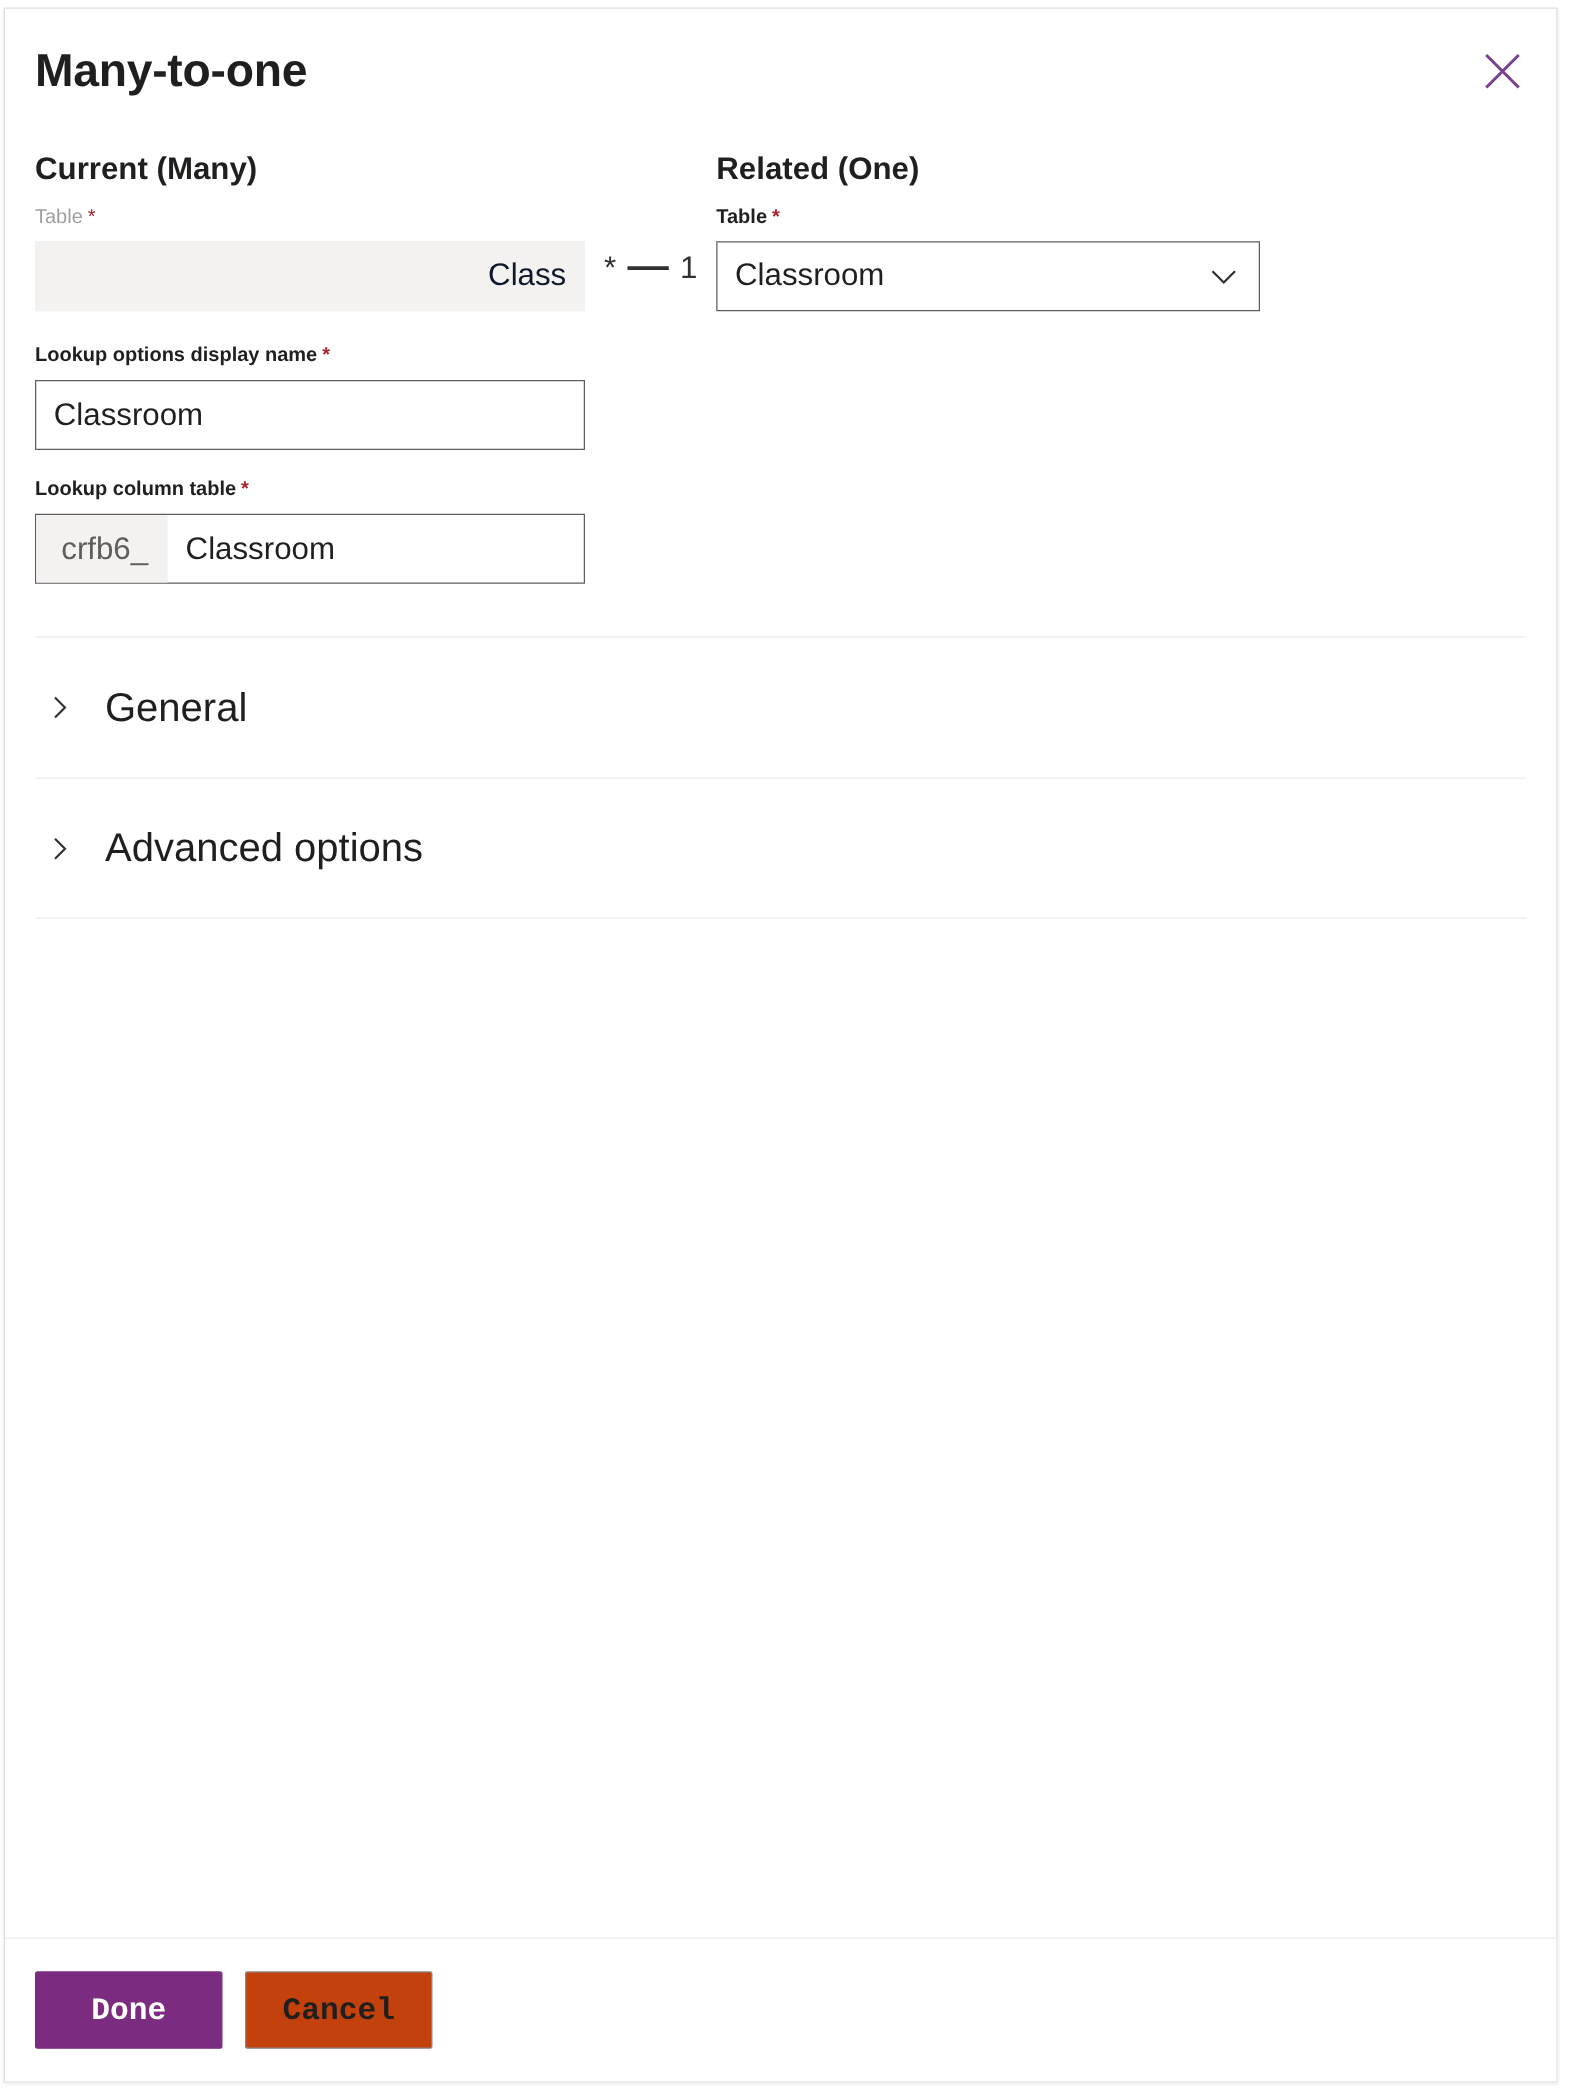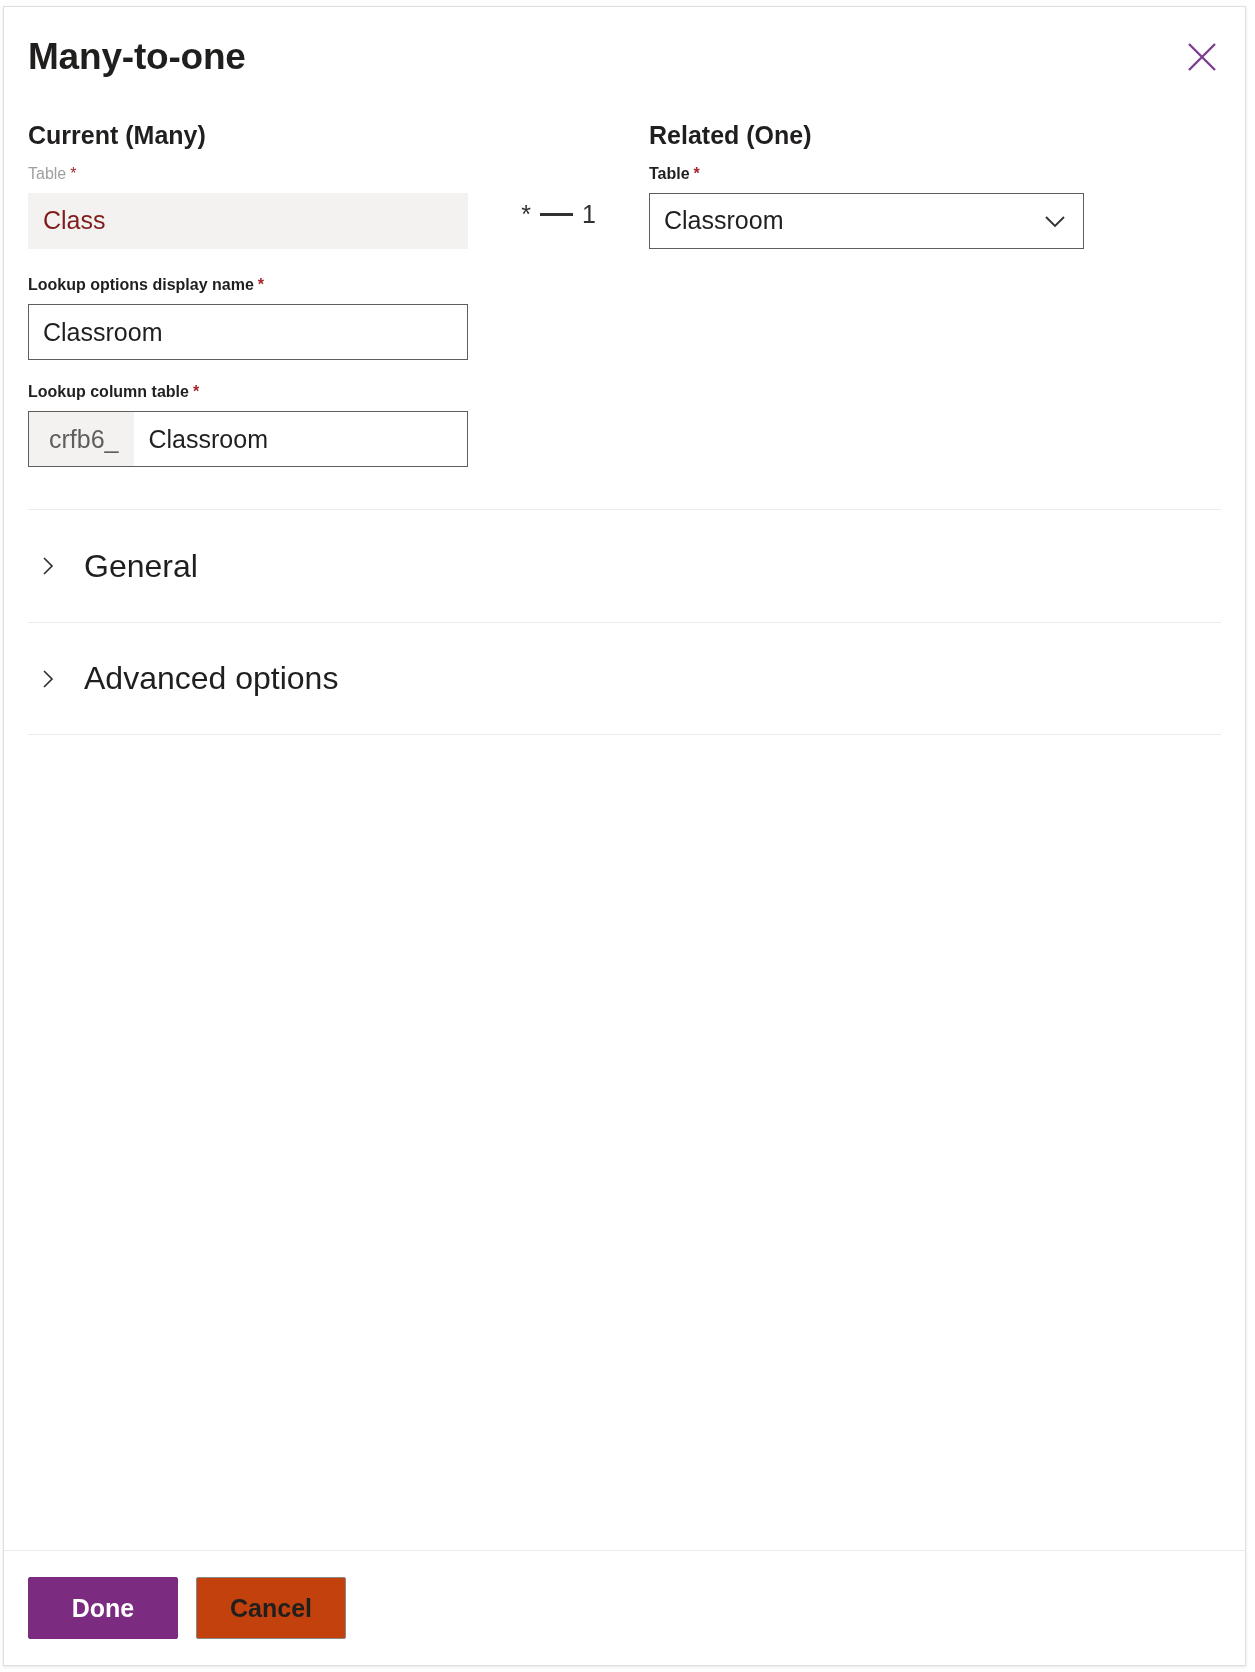--- a/index.html
+++ b/index.html
@@ -76,21 +76,20 @@
   .body {
     flex: 1 1 auto;
     padding: 0 24px;
     overflow: hidden;
   }
 
   .cols {
     display: flex;
     align-items: flex-start;
     margin-top: 42px;
-    gap: 38px;
   }
   .col-left { width: 440px; flex: 0 0 440px; }
   .col-mid {
     width: 105px;
     flex: 0 0 105px;
     display: flex;
     align-items: center;
     justify-content: center;
     gap: 9px;
     padding-top: 80px;
@@ -129,21 +128,22 @@
     background: #ffffff;
     display: flex;
     align-items: center;
     padding: 0 14px;
     font-size: 25px;
     color: #201f1e;
   }
   .input.disabled {
     background: #f3f2f1;
     border: 1px solid #f3f2f1;
-    color: #7f1d1d;
+    color: #0f172a;
+    justify-content: flex-end;
   }
   .input.combo {
     padding-right: 8px;
     justify-content: space-between;
   }
   .combo-val { flex: 1 1 auto; }
   .chev {
     width: 40px;
     height: 40px;
     display: flex;
@@ -210,21 +210,21 @@
     border-top: 1px solid #edebe9;
     padding: 26px 24px 26px 24px;
     display: flex;
     gap: 18px;
     background: #ffffff;
   }
   .btn {
     height: 62px;
     min-width: 150px;
     font-size: 25px;
-    font-family: Liberation Sans, sans-serif;
+    font-family: Liberation Mono, monospace;
     display: flex;
     align-items: center;
     justify-content: center;
     cursor: pointer;
     border-radius: 2px;
     padding: 0 4px;
   }
   .btn-primary {
     background: #7b2c80;
     color: #ffffff;

